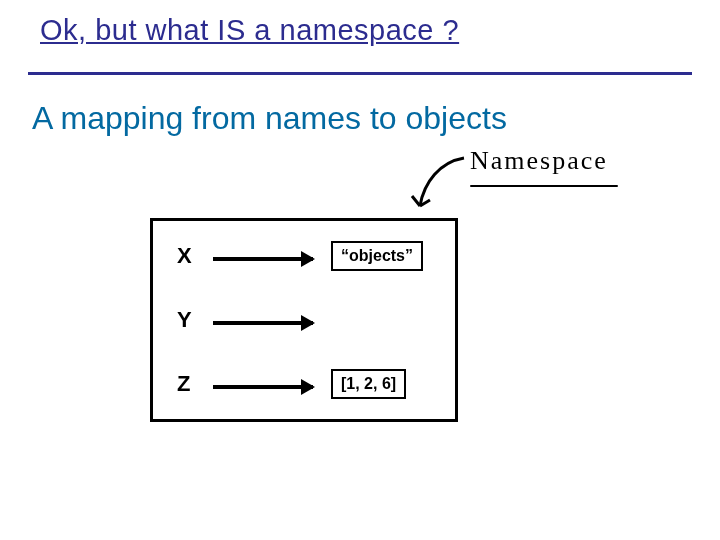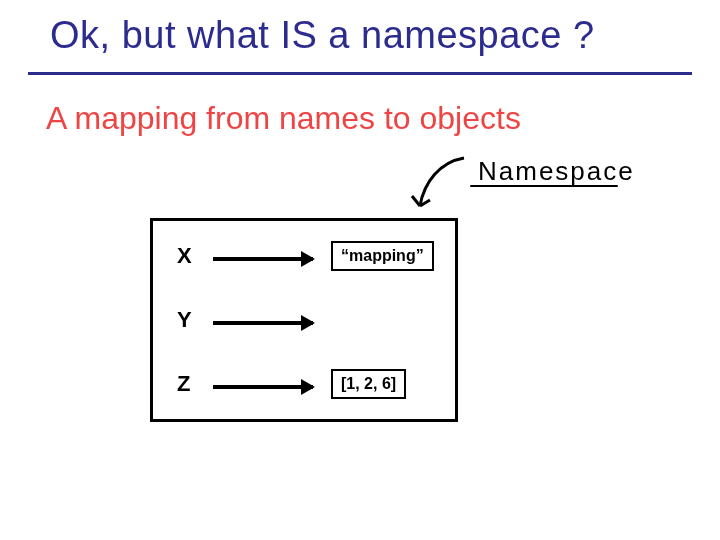--- a/index.html
+++ b/index.html
@@ -1,20 +1,20 @@
 <!DOCTYPE html>
 <html><head>
 <meta charset="utf-8">
 <style>
   html,body{margin:0;padding:0;width:720px;height:540px;background:#fff;font-family:Verdana,Geneva,sans-serif;color:#000;}
   .slide{position:relative;width:720px;height:540px;}
-  .title{position:absolute;left:50px;top:14px;font-family:Verdana,sans-serif;font-size:38px;color:#2c2c8f;letter-spacing:0.5px;}
+  .title{position:absolute;left:40px;top:14px;font-family:Verdana,sans-serif;font-size:29px;color:#2c2c8f;letter-spacing:0.5px;text-decoration:underline;}
   .title-rule{position:absolute;left:28px;top:72px;width:664px;height:3px;background:#2c2c8f;}
-  .subtitle{position:absolute;left:46px;top:100px;font-size:32px;color:#ef4444;}
-  .hand-note{position:absolute;left:470px;top:156px;font-family:Liberation Sans, sans-serif;font-size:26px;letter-spacing:2px;margin-left:8px;}
+  .subtitle{position:absolute;left:32px;top:100px;font-size:32px;color:#0369a1;}
+  .hand-note{position:absolute;left:470px;top:146px;font-family:Liberation Serif, serif;font-size:26px;letter-spacing:2px;}
   .hand-note-ul{position:absolute;left:470px;top:185px;width:148px;height:2px;background:#000;border-radius:2px;}
   .arrow-svg{position:absolute;left:400px;top:148px;}
   .ns-box{position:absolute;left:150px;top:218px;width:308px;height:204px;border:3px solid #000;box-sizing:border-box;}
   .row{position:absolute;left:0;height:40px;width:100%;}
   .row .name{position:absolute;left:24px;top:4px;font-size:22px;font-weight:bold;}
   .row .line{position:absolute;left:60px;top:18px;height:4px;width:100px;background:#000;}
   .row .line::after{content:'';position:absolute;right:-2px;top:-6px;border-left:14px solid #000;border-top:8px solid transparent;border-bottom:8px solid transparent;}
   .row .valbox{position:absolute;left:178px;top:2px;border:2px solid #000;padding:4px 8px;font-size:16px;font-weight:bold;white-space:nowrap;}
 </style>
 </head>
@@ -32,21 +32,21 @@
 
   <svg class="arrow-svg" width="80" height="80">
     <path d="M64,10 C40,14 24,34 20,58" stroke="#000" stroke-width="3" fill="none"></path>
     <path d="M20,58 L12,48 M20,58 L30,52" stroke="#000" stroke-width="3" fill="none"></path>
   </svg>
 
   <div class="ns-box">
     <div class="row" style="top:18px;">
       <span class="name">X</span>
       <span class="line"></span>
-      <span class="valbox">“mapping”</span>
+      <span class="valbox">“objects”</span>
     </div>
     <div class="row" style="top:82px;">
       <span class="name">Y</span>
       <span class="line"></span>
     </div>
     <div class="row" style="top:146px;">
       <span class="name">Z</span>
       <span class="line"></span>
       <span class="valbox">[1, 2, 6]</span>
     </div>

